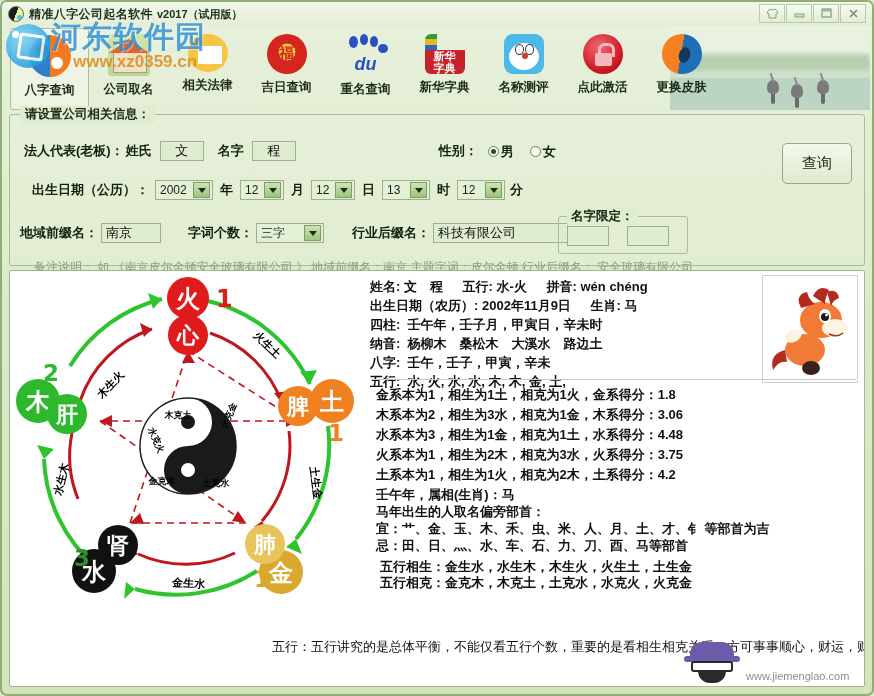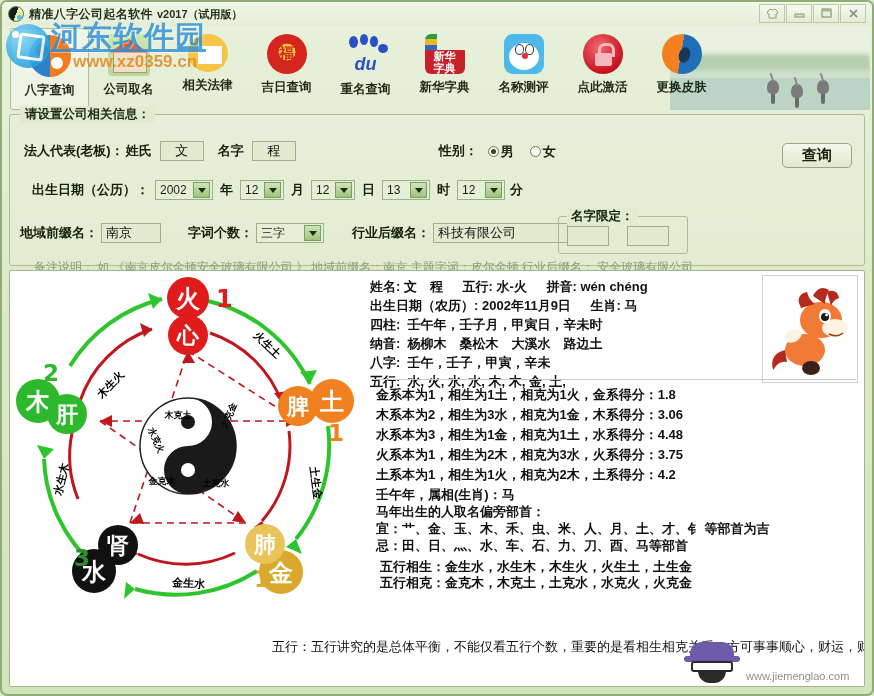--- a/index.html
+++ b/index.html
@@ -65,21 +65,20 @@
   }
   #wm-badge::after{
     content:""; position:absolute; left:6px; top:7px;
     width:7px;height:7px;background:#fff;border-radius:50%;
   }
   #wm-text { margin-left:1px; }
   #wm-cn {
     font-size:30px; font-weight:bold; color:#2e8fd6; opacity:.82;
     letter-spacing:1px; line-height:30px;
     text-shadow:1px 1px 0 rgba(255,255,255,.5);
-    text-decoration:underline;
   }
   #wm-url {
     font-size:17px; font-weight:bold; color:#e08a1e; opacity:.85;
     line-height:20px; margin-left:22px;
   }
 
   
   #toolbar {
     position:absolute; left:0; top:24px; right:0; height:86px;
     display:flex; align-items:flex-start; padding-left:8px; padding-top:2px;
@@ -159,24 +158,24 @@
     width:17px;height:16px;margin:1px 1px 1px 0;
     background:linear-gradient(#cfe3b7,#9ec47e);
     border:1px solid #7d9d63;
     display:flex;align-items:center;justify-content:center;
   }
   .sel-btn::after{content:"";border-left:4px solid transparent;border-right:4px solid transparent;border-top:5px solid #183010;}
   .radio { width:11px;height:11px;border-radius:50%;border:1px solid #6c7f5c;background:#f4f8ee;
            display:inline-block; position:relative; vertical-align:-1px; margin-right:2px;}
   .radio.on::after{content:"";position:absolute;left:2px;top:2px;width:5px;height:5px;border-radius:50%;background:#2f4b22;}
   #btn-query {
-    position:absolute; right:12px; top:28px; width:70px; height:25px;
+    position:absolute; right:12px; top:28px; width:70px; height:41px;
     border:1px solid #94a982; border-radius:5px;
     background:linear-gradient(#f3f8ec,#dfeacf);
-    font-size:15px; font-weight:bold; color:#16240f;
+    font-size:15px; font-weight:normal; color:#16240f;
     display:flex;align-items:center;justify-content:center; cursor:pointer;
   }
   #name-limit {
     position:absolute; left:548px; top:101px; width:130px; height:38px;
     border:1px solid #a9bf92; border-radius:3px;text-decoration:underline;
   }
   #name-limit-leg { position:absolute; left:8px; top:-9px; background:#dfecd0; padding:0 4px;
     font-size:12.5px;font-weight:bold;color:#12210c;}
   .nl-box { position:absolute; top:9px; width:42px;height:21px;border:1px solid #9cb187;background:#dfeccf;}
   #note-row {

